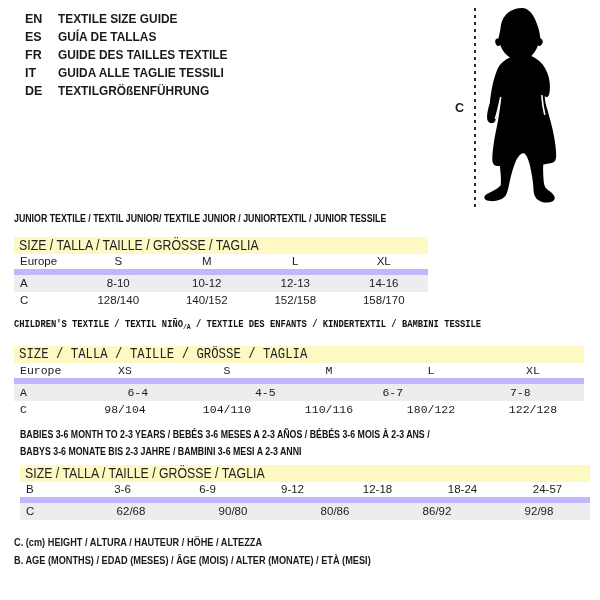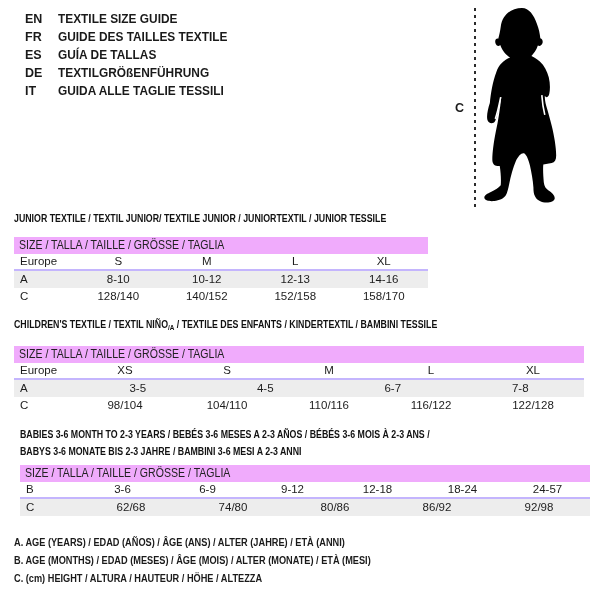--- a/index.html
+++ b/index.html
@@ -21,54 +21,54 @@
     position:absolute; left:474px; top:8px; width:2px; height:200px;
     background:repeating-linear-gradient(to bottom, #2b2b2b 0 3px, transparent 3px 7px);
   }
   .figure-label { position:absolute; left:455px; top:101px; font-size:12.5px; font-weight:bold; }
   .baby-svg { position:absolute; left:482px; top:6px; }
 
   
   .tbl { position:absolute; }
   .tbl-title { font-size:11px; font-weight:bold; color:#111; height:12px; line-height:12px; }
   .tbl-bar {
-    background:#f0abfc; height:17px; line-height:17px;
-    padding-left:5px; font-size:12px; color:#222;
+    background:#fef9c3; height:17px; line-height:17px;
+    padding-left:5px; font-size:14px; color:#222;
   }
   .trow { display:flex; height:17px; line-height:17px; font-size:11.5px; color:#1c1c1c; }
-  .trow.rule { border-bottom:2px solid #c4b5fd; height:15px; line-height:15px; }
+  .trow.rule { border-bottom:6px solid #c4b5fd; height:15px; line-height:15px; }
   .trow.alt { background:#ededed; }
   .tlabel { width:60px; padding-left:6px; box-sizing:border-box; }
   .tcell { flex:1; text-align:center; }
   .sub { font-size:8px; vertical-align:-2px; }
 
   
   .notes { position:absolute; left:14px; top:533px; }
   .note-line { height:18px; line-height:18px; font-size:11.5px; font-weight:bold; white-space:nowrap; }
 </style>
 </head>
 <body>
 
 <div id="page">
 
   <div class="lang-block">
     <div class="lang-row">
       <span class="lang-code">EN</span><span class="lang-title"><span class="cx88">TEXTILE SIZE GUIDE</span></span>
     </div>
     <div class="lang-row">
+      <span class="lang-code">ES</span><span class="lang-title"><span class="cx88">GUÍA DE TALLAS</span></span>
+    </div>
+    <div class="lang-row">
       <span class="lang-code">FR</span><span class="lang-title"><span class="cx88">GUIDE DES TAILLES TEXTILE</span></span>
     </div>
     <div class="lang-row">
-      <span class="lang-code">ES</span><span class="lang-title"><span class="cx88">GUÍA DE TALLAS</span></span>
+      <span class="lang-code">IT</span><span class="lang-title"><span class="cx88">GUIDA ALLE TAGLIE TESSILI</span></span>
     </div>
     <div class="lang-row">
       <span class="lang-code">DE</span><span class="lang-title"><span class="cx88">TEXTILGRÖßENFÜHRUNG</span></span>
-    </div>
-    <div class="lang-row">
-      <span class="lang-code">IT</span><span class="lang-title"><span class="cx88">GUIDA ALLE TAGLIE TESSILI</span></span>
     </div>
   </div>
 
   <div class="measure-line"></div>
   <div class="figure-label">C</div>
   <svg class="baby-svg" width="84" height="198" viewBox="0 0 84 200" xmlns="http://www.w3.org/2000/svg">
     <path fill="#000000" d="M40 2
       C 29 2, 20 9, 18.5 21
       C 18 25, 17 30, 16 33
       C 13.5 32.5, 12 35, 13.5 38.5
@@ -137,72 +137,71 @@
     </div>
     <div class="trow">
       <div class="tlabel">C</div>
       <div class="tcell">128/140</div>
       <div class="tcell">140/152</div>
       <div class="tcell">152/158</div>
       <div class="tcell">158/170</div>
     </div>
   </div>
 
-  <div class="tbl" style="left:14px; top:318px; width:570px;">
+  <div class="tbl" style="left:14px; top:318px; width:570px;font-family:Liberation Mono, monospace;">
     <div class="tbl-title" style="margin-bottom:16px;">
       <span class="cx80"><span>CHILDREN'S TEXTILE / TEXTIL NIÑO</span><span class="sub">/A</span><span> / TEXTILE DES ENFANTS / KINDERTEXTIL / BAMBINI TESSILE</span></span>
     </div>
     <div class="tbl-bar"><span class="cx88">SIZE / TALLA / TAILLE / GRÖSSE / TAGLIA</span></div>
     <div class="trow rule">
       <div class="tlabel">Europe</div>
       <div class="tcell">XS</div>
       <div class="tcell">S</div>
       <div class="tcell">M</div>
       <div class="tcell">L</div>
       <div class="tcell">XL</div>
     </div>
     <div class="trow alt">
       <div class="tlabel">A</div>
-      <div class="tcell">3-5</div>
+      <div class="tcell">6-4</div>
       <div class="tcell">4-5</div>
       <div class="tcell">6-7</div>
       <div class="tcell">7-8</div>
     </div>
     <div class="trow">
       <div class="tlabel">C</div>
       <div class="tcell">98/104</div>
       <div class="tcell">104/110</div>
       <div class="tcell">110/116</div>
-      <div class="tcell">116/122</div>
+      <div class="tcell">180/122</div>
       <div class="tcell">122/128</div>
     </div>
   </div>
 
   <div class="tbl" style="left:20px; top:426px; width:570px;">
     <div class="tbl-title" style="height:17px; line-height:17px;"><span class="cx80">BABIES 3-6 MONTH TO 2-3 YEARS / BEBÉS 3-6 MESES A 2-3 AÑOS / BÉBÉS 3-6 MOIS À 2-3 ANS /</span></div>
     <div class="tbl-title" style="height:17px; line-height:17px; margin-bottom:5px;"><span class="cx80">BABYS 3-6 MONATE BIS 2-3 JAHRE / BAMBINI 3-6 MESI A 2-3 ANNI</span></div>
     <div class="tbl-bar"><span class="cx88">SIZE / TALLA / TAILLE / GRÖSSE / TAGLIA</span></div>
     <div class="trow rule">
       <div class="tlabel">B</div>
       <div class="tcell">3-6</div>
       <div class="tcell">6-9</div>
       <div class="tcell">9-12</div>
       <div class="tcell">12-18</div>
       <div class="tcell">18-24</div>
       <div class="tcell">24-57</div>
     </div>
     <div class="trow alt">
       <div class="tlabel">C</div>
       <div class="tcell">62/68</div>
-      <div class="tcell">74/80</div>
+      <div class="tcell">90/80</div>
       <div class="tcell">80/86</div>
       <div class="tcell">86/92</div>
       <div class="tcell">92/98</div>
     </div>
   </div>
 
   <div class="notes">
-    <div class="note-line"><span class="cx80">A. AGE (YEARS) / EDAD (AÑOS) / ÂGE (ANS) / ALTER (JAHRE) / ETÀ (ANNI)</span></div>
+    <div class="note-line"><span class="cx80">C. (cm) HEIGHT / ALTURA / HAUTEUR / HÖHE / ALTEZZA</span></div>
     <div class="note-line"><span class="cx80">B. AGE (MONTHS) / EDAD (MESES) / ÂGE (MOIS) / ALTER (MONATE) / ETÀ (MESI)</span></div>
-    <div class="note-line"><span class="cx80">C. (cm) HEIGHT / ALTURA / HAUTEUR / HÖHE / ALTEZZA</span></div>
   </div>
 
 </div>
 
 </body></html>

